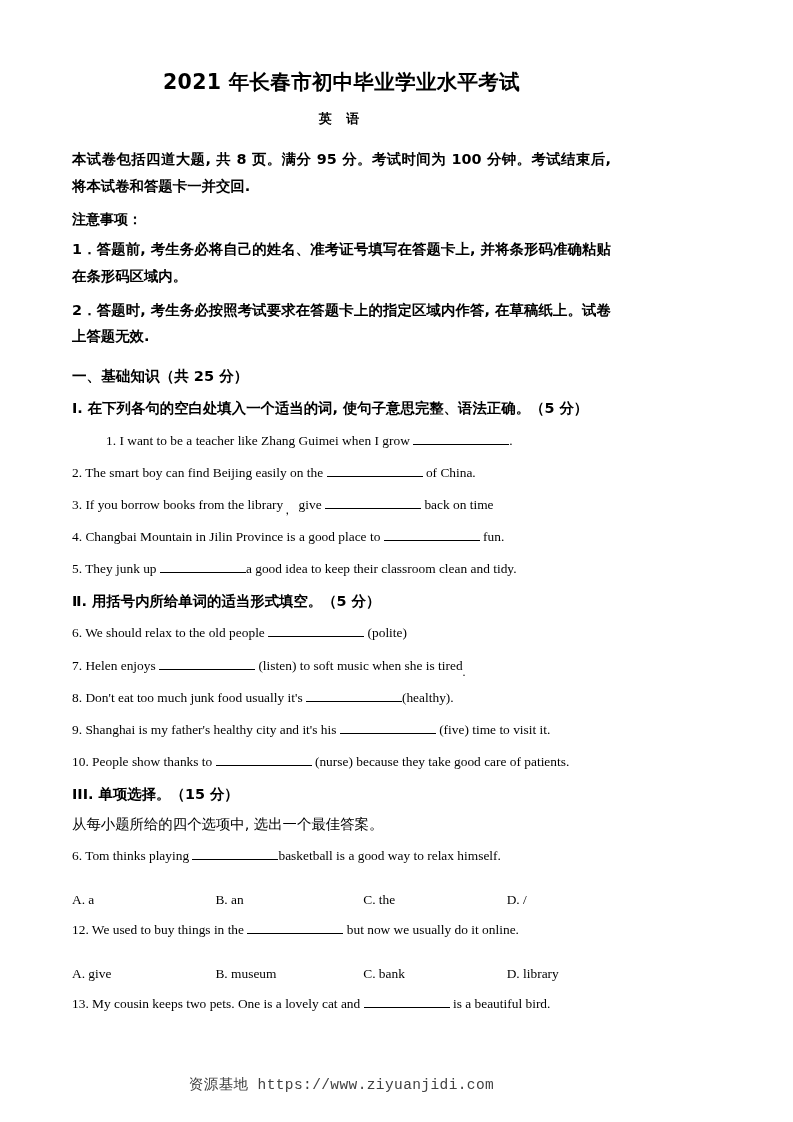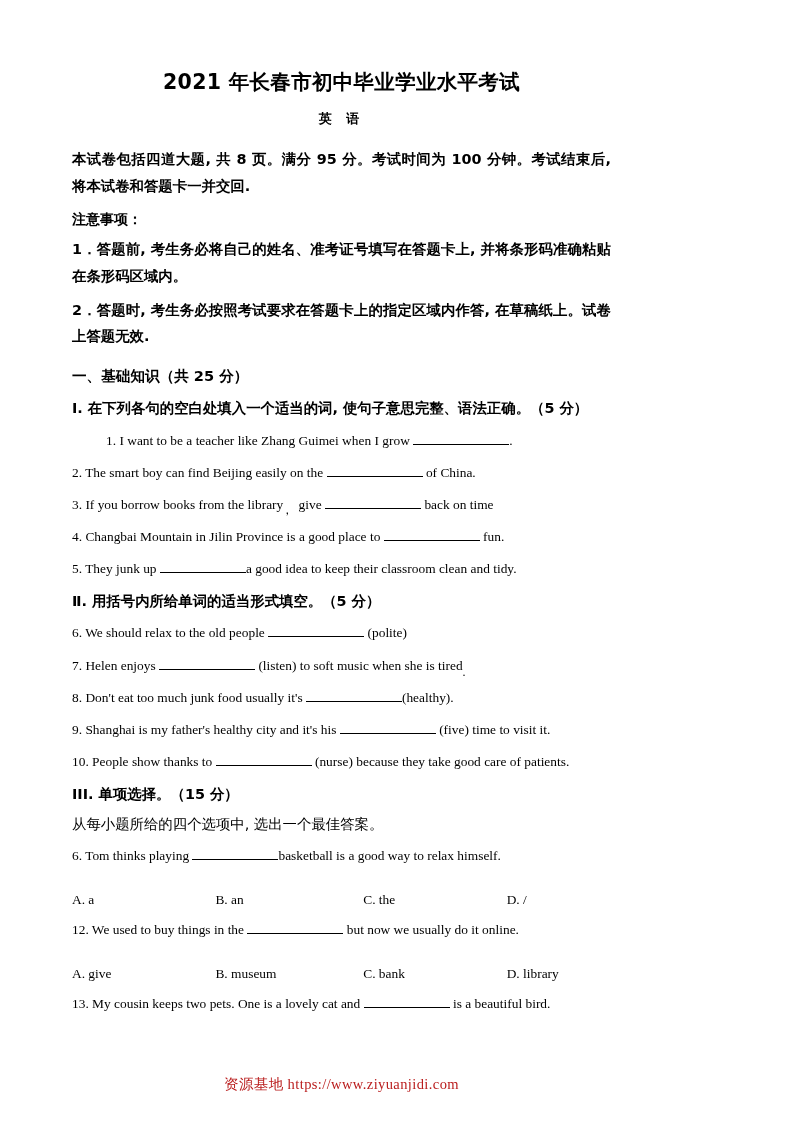--- a/index.html
+++ b/index.html
@@ -118,22 +118,22 @@
     top: 6px;
     font-size: 12px;
   }
   .watermark {
     position: absolute;
     left: 0;
     right: 0;
     bottom: 28px;
     text-align: center;
     font-size: 14.5px;
-    color: #b91c1c;
-    font-family: Liberation Serif, serif;
+    color: #404040;
+    font-family: Liberation Mono, monospace;
     letter-spacing: 0.4px;
   }
 </style>
 </head>
 <body>
 
 <div class="page">
 
   <div class="doc-title">2021 年长春市初中毕业学业水平考试</div>
   <div class="doc-subtitle">英 语</div>

